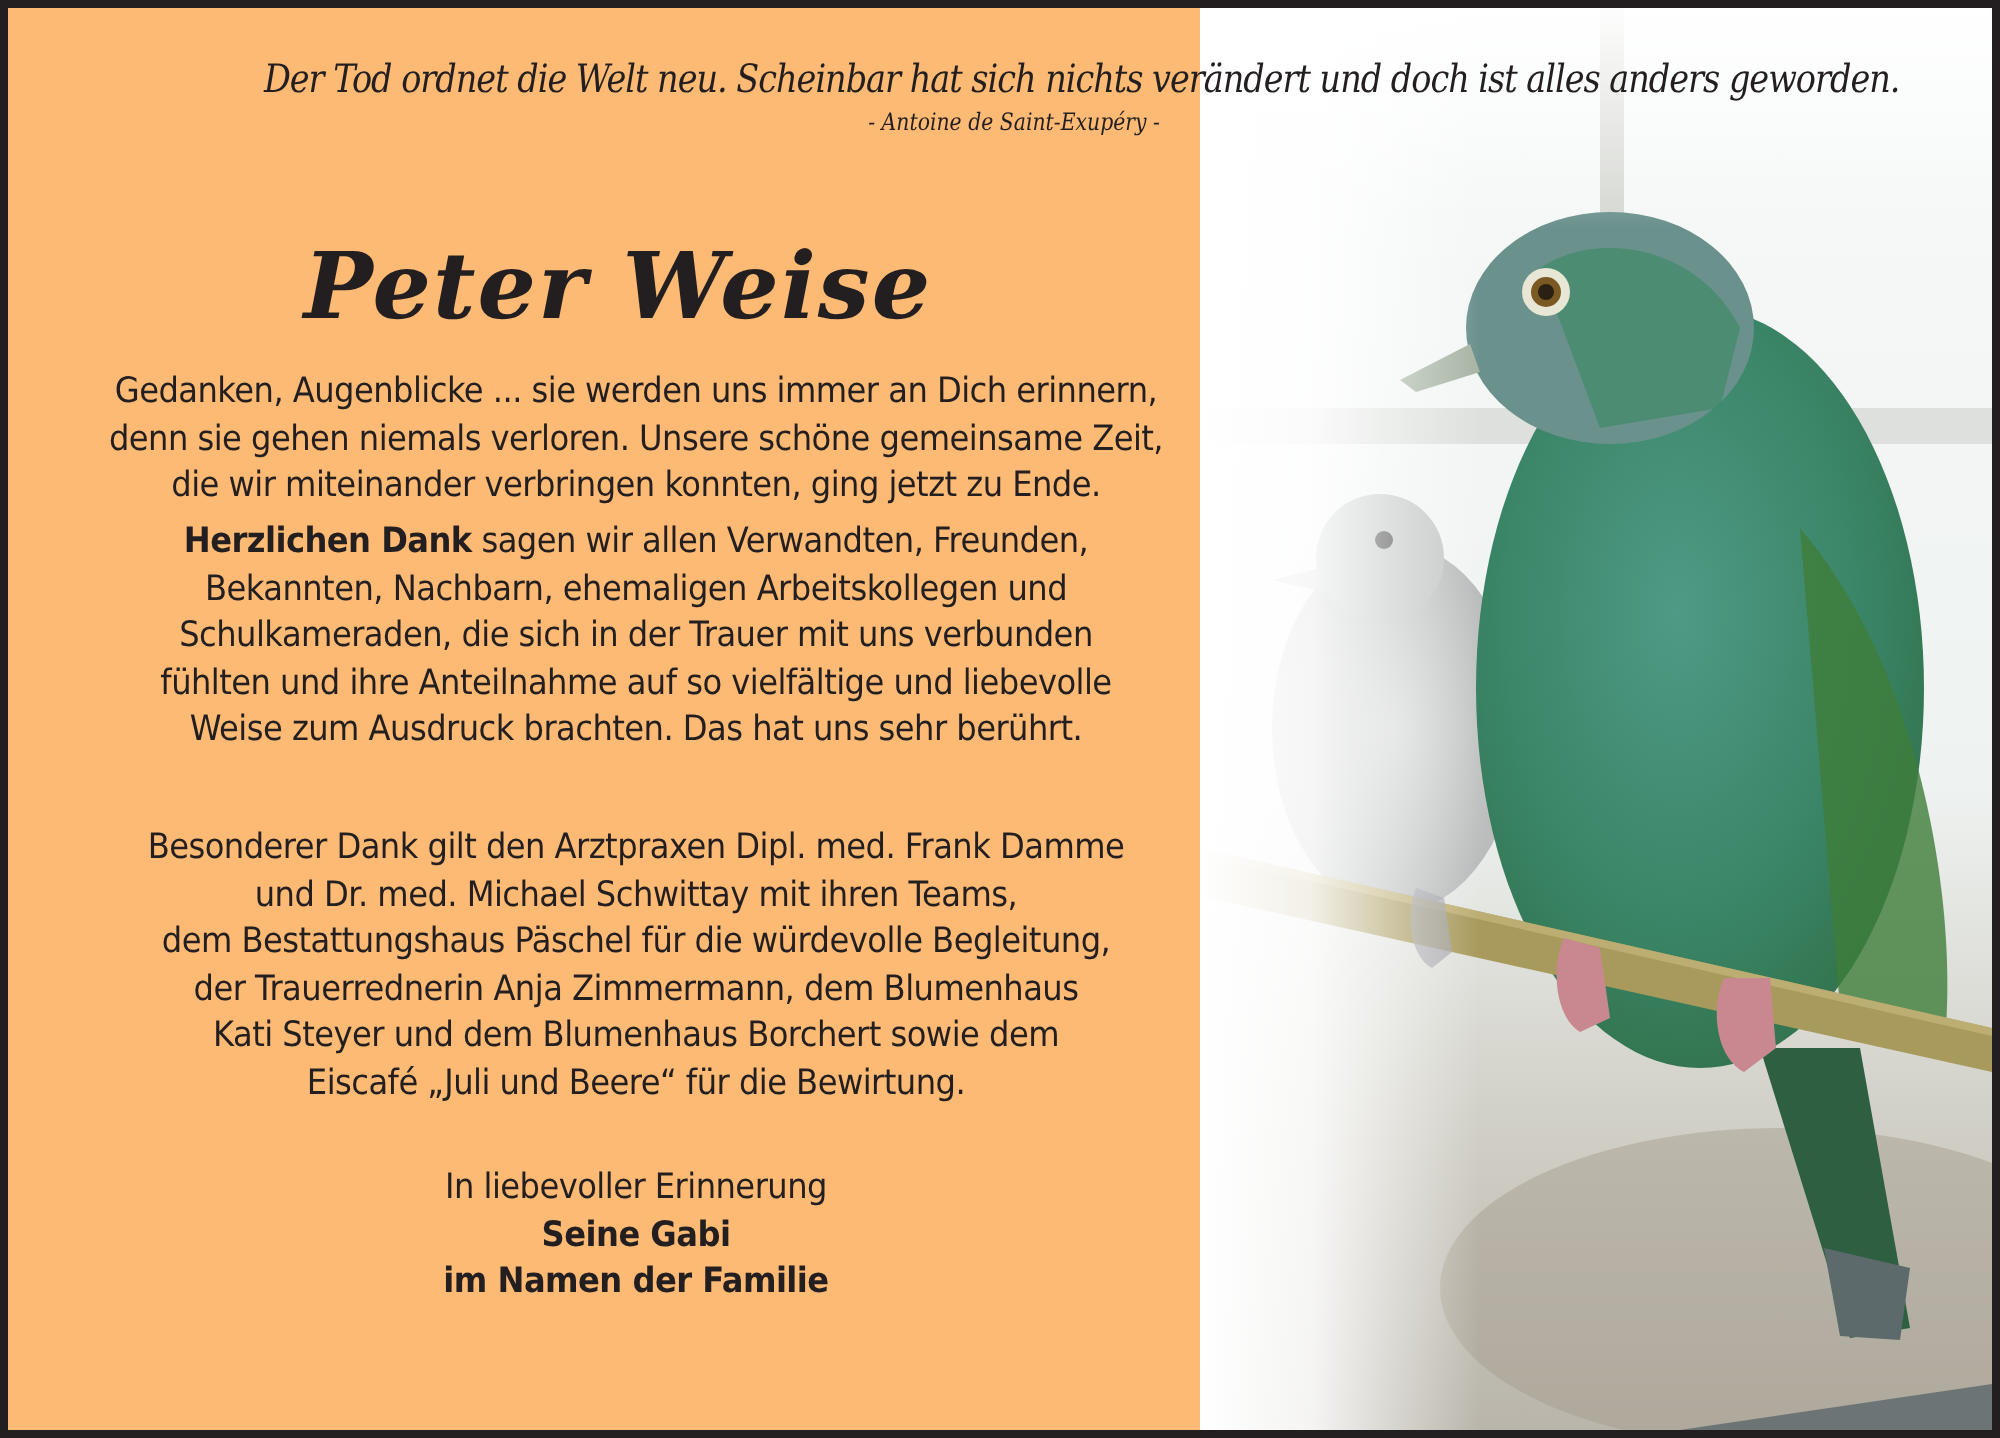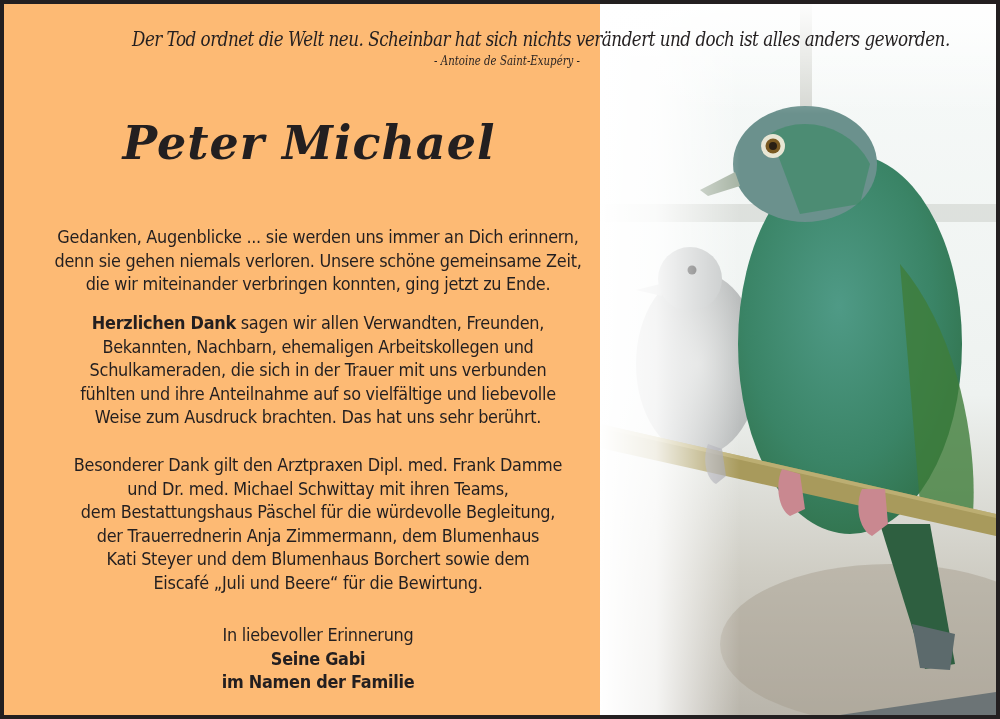--- a/index.html
+++ b/index.html
@@ -33,26 +33,26 @@
       color: #231f20; transform: scaleX(0.85); transform-origin: right top; white-space: nowrap;
     }
     .name {
       position: absolute; left: 10px; top: 112px; width: 590px; text-align: center;
       font-family: "DejaVu Serif", serif; font-style: italic; font-weight: bold;
       font-size: 46px; color: #231f20; letter-spacing: 1px;
     }
     .col {
       position: absolute; left: 14px; width: 600px; text-align: center;
       font-family: "DejaVu Sans", sans-serif; font-size: 17.5px; line-height: 23.6px;
-      color: #231f20; letter-spacing: -0.3px; margin-top: 41px;
+      color: #231f20; letter-spacing: -0.3px;
     }
     .col p { margin: 0; white-space: nowrap; transform: scaleX(0.92); }
     .col b { font-weight: bold; }
     .p1 { top: 181px; }
-    .p2 { top: 267px; }
+    .p2 { top: 256px; }
     .p3 { top: 409px; }
     .p4 { top: 579px; }
     .p5 { top: 676px; }
     .sig-bold { font-weight: bold; }
   </style>
 </head>
 <body>
 
 <div class="card">
 
@@ -108,21 +108,21 @@
 
       <path d="M240 711 L396 688 L396 711 Z" fill="#6c7476"></path>
     </svg>
     <div class="fade"></div>
     <div class="fade-top"></div>
   </div>
 
   <div class="quote">Der Tod ordnet die Welt neu. Scheinbar hat sich nichts verändert und doch ist alles anders geworden.</div>
   <div class="quote-author">- Antoine de Saint-Exupéry -</div>
 
-  <div class="name">Peter Michael</div>
+  <div class="name">Peter Weise</div>
 
   <div class="col p1">
     <p>Gedanken, Augenblicke ... sie werden uns immer an Dich erinnern,</p>
     <p>denn sie gehen niemals verloren. Unsere schöne gemeinsame Zeit,</p>
     <p>die wir miteinander verbringen konnten, ging jetzt zu Ende.</p>
   </div>
 
   <div class="col p2">
     <p><b>Herzlichen Dank</b><span> sagen wir allen Verwandten, Freunden,</span></p>
     <p>Bekannten, Nachbarn, ehemaligen Arbeitskollegen und</p>

